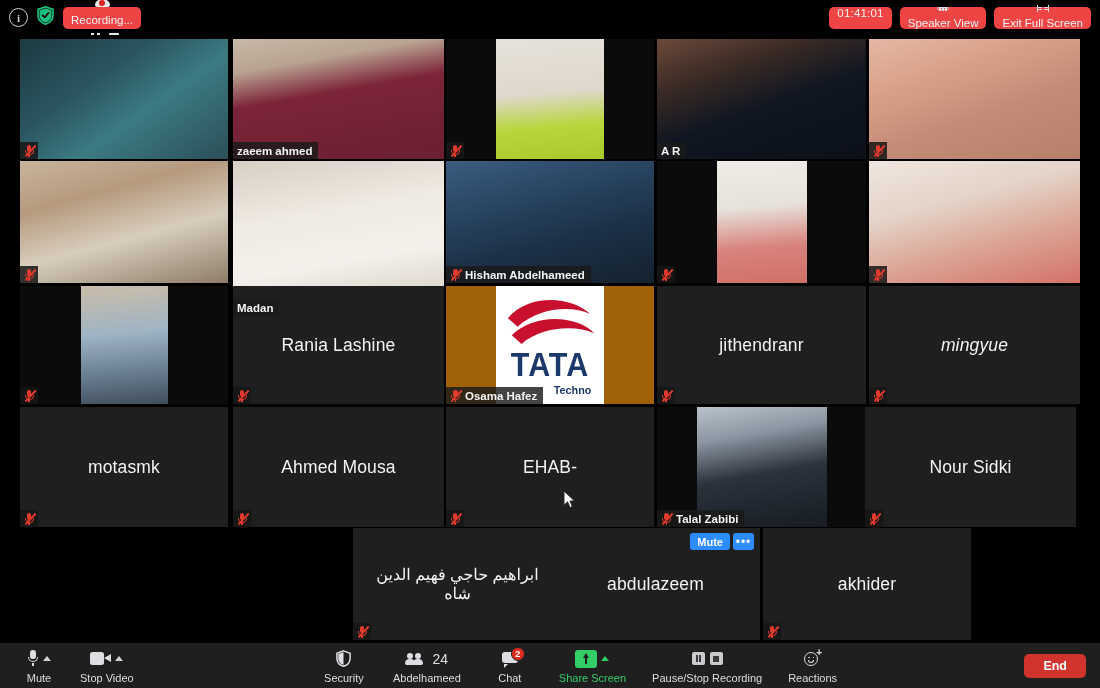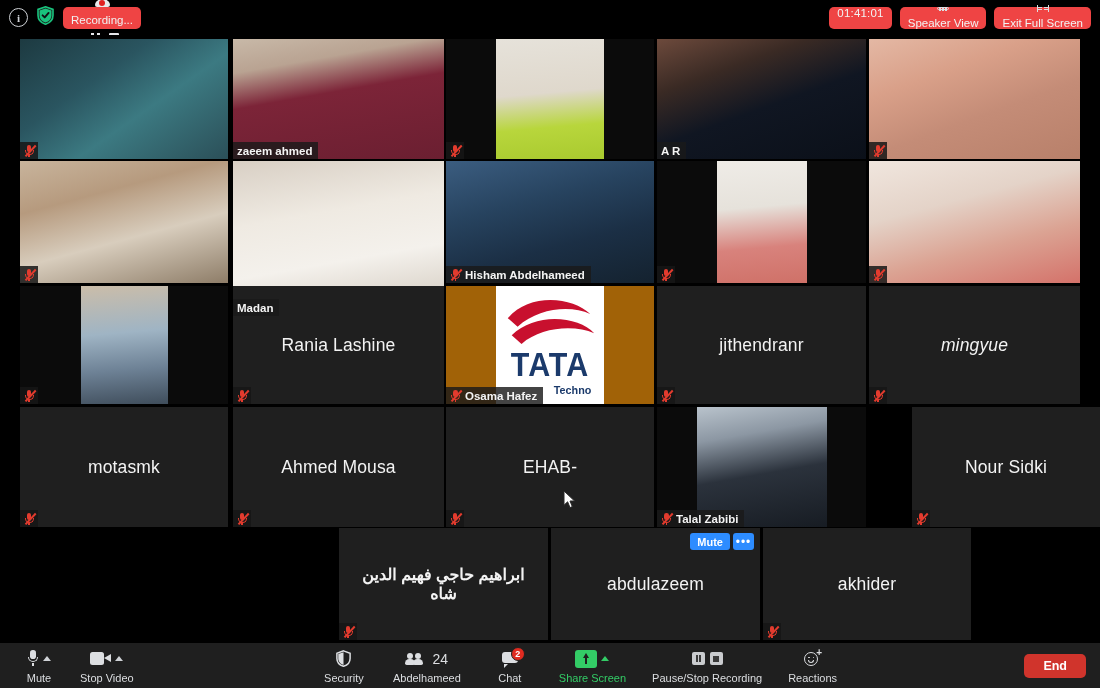--- a/index.html
+++ b/index.html
@@ -478,32 +478,32 @@
         <div class="namebar">
           <span class="mic-muted">
             <span class="body"></span>
             <span class="arc"></span>
             <span class="stem"></span>
             <span class="slash"></span>
           </span>
           <span>Talal Zabibi</span>
         </div>
       </div>
-      <div class="tile" style="left: 912px; top: 372px; width: 188px; height: 120px;">
+      <div class="tile" style="left: 865px; top: 372px; width: 211px; height: 120px;">
         <div class="avatarname">Nour Sidki</div>
         <div class="mutebadge">
           <span class="mic-muted">
             <span class="body"></span>
             <span class="arc"></span>
             <span class="stem"></span>
             <span class="slash"></span>
           </span>
         </div>
       </div>
-      <div class="tile" style="left: 339px; top: 493px; width: 209px; height: 112px; font-weight: bold;">
+      <div class="tile" style="left: 353px; top: 493px; width: 209px; height: 112px;">
         <div class="avatarname rtl">ابراهيم حاجي فهيم الدين شاه</div>
         <div class="mutebadge">
           <span class="mic-muted">
             <span class="body"></span>
             <span class="arc"></span>
             <span class="stem"></span>
             <span class="slash"></span>
           </span>
         </div>
       </div>

